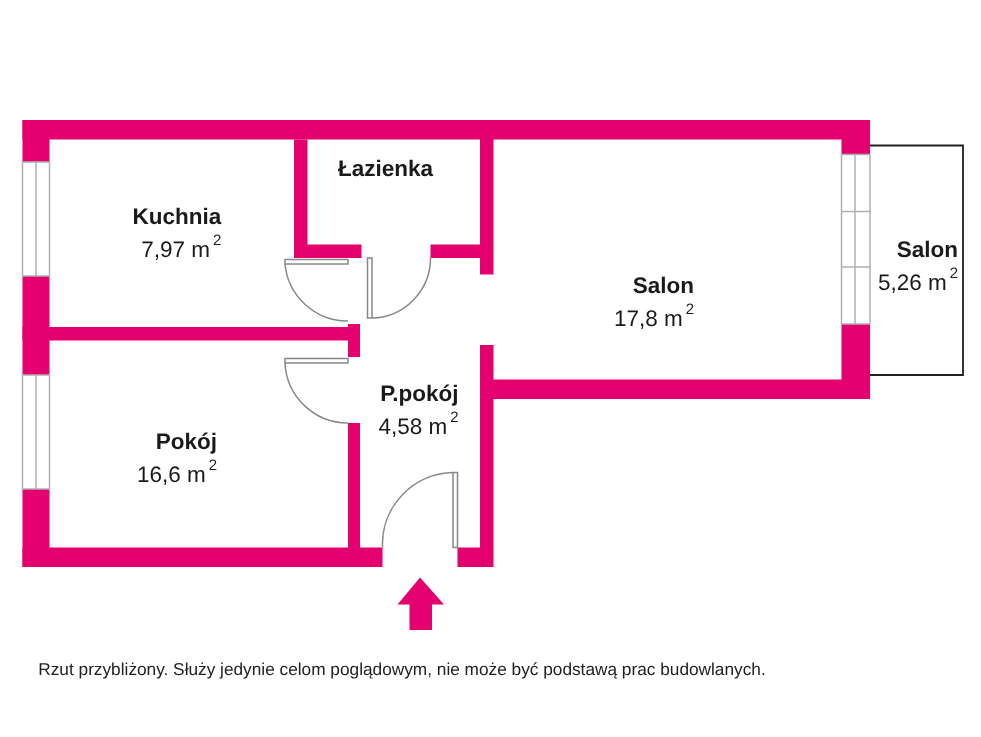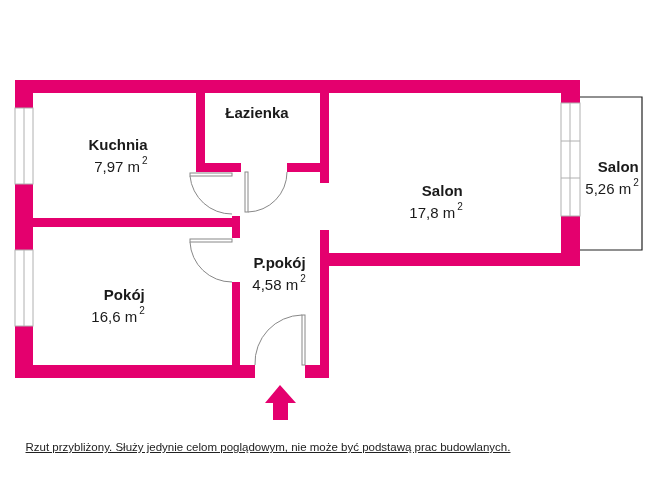--- a/index.html
+++ b/index.html
@@ -2,21 +2,21 @@
 <html><head>
   <meta charset="utf-8">
   <style>
     html, body { margin: 0; padding: 0; background: #ffffff; }
     body { width: 654px; height: 491px; position: relative; overflow: hidden; font-family: "Liberation Sans", "DejaVu Sans", sans-serif; }
     #plan { position: absolute; left: 0; top: 0; }
     .room-label { position: absolute; text-align: right; color: #1a1a1a; transform: translateX(-50%); white-space: nowrap; }
     .room-name { font-weight: bold; font-size: 15px; line-height: 18px; display: block; }
     .room-area { font-size: 15px; line-height: 18px; display: block; }
     .room-area sup { font-size: 10px; position: relative; top: -2px; margin-left: 2px; }
-    .caption { position: absolute; left: 0; width: 536px; top: 441px; text-align: center; font-size: 11.5px; color: #222; text-decoration: underline; }
+    .caption { position: absolute; left: 0; width: 536px; top: 441px; text-align: center; font-size: 11.5px; color: #222; }
   </style>
 </head>
 <body>
 
 <svg id="plan" width="654" height="491" viewBox="0 0 654 491" xmlns="http://www.w3.org/2000/svg">
   <g fill="#e4006e">
 
     <rect x="15" y="80" width="565" height="13"></rect>
 
     <rect x="15" y="80" width="18" height="28"></rect>

